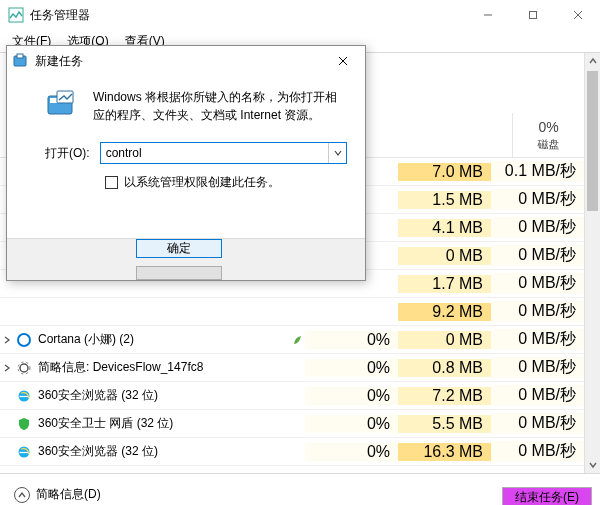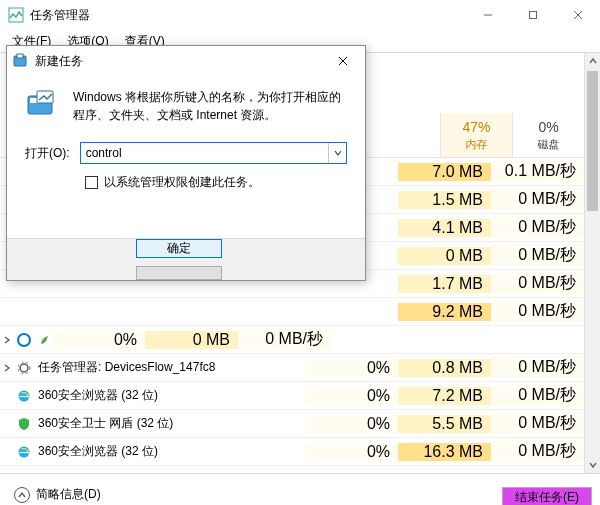--- a/index.html
+++ b/index.html
@@ -51,21 +51,21 @@
   
   .scrollbar { position: absolute; top: 0; right: 0; bottom: 0; width: 16px; background: #f0f0f0; border-left: 1px solid #e0e0e0; }
   .scrollbar .arrow { height: 16px; display: flex; align-items: center; justify-content: center; color: #666; }
   .scrollbar .thumb { position: absolute; left: 2px; right: 2px; top: 18px; height: 140px; background: #c1c1c1; }
 
   
   .rundlg { position: absolute; left: 6px; top: 45px; width: 360px; height: 236px; background: #fff; border: 1px solid #8c8c8c; box-shadow: 2px 2px 10px rgba(0,0,0,.25); z-index: 10; }
   .rundlg .dtitle { height: 30px; display: flex; align-items: center; padding: 0 6px; }
   .rundlg .dicon { width: 16px; height: 16px; margin-right: 6px; }
   .rundlg .dclose { width: 32px; height: 22px; display: flex; align-items: center; justify-content: center; }
-  .rundlg .body { padding: 12px 18px 0 18px; }
+  .rundlg .body { padding: 12px 18px 0 18px; margin-left: 20px; }
   .rundlg .body .desc { display: flex; gap: 14px; margin-bottom: 18px; }
   .rundlg .body .runicon { width: 34px; height: 34px; flex-shrink: 0; }
   .rundlg .body .desctext { line-height: 1.5; color: #000; }
   .rundlg .openrow { display: flex; align-items: center; gap: 10px; margin-bottom: 10px; }
   .rundlg .openrow label { white-space: nowrap; }
   .rundlg .openrow .combo { flex: 1; height: 22px; border: 1px solid #0078d7; display: flex; align-items: center; background: #fff; }
   .rundlg .openrow .combo input { border: none; outline: none; flex: 1; padding: 0 5px; height: 100%; font-size: 12px; }
   .rundlg .openrow .combo .drop { width: 18px; text-align: center; color: #444; border-left: 1px solid #ccc; height: 100%; display:flex;align-items:center;justify-content:center; }
   .rundlg .adminrow { padding-left: 60px; display: flex; align-items: center; gap: 6px; }
   .rundlg .adminrow .cb { width: 13px; height: 13px; border: 1px solid #333; }
@@ -108,24 +108,20 @@
   <div class="menuitem">文件(F)</div>
   <div class="menuitem">选项(O)</div>
   <div class="menuitem">查看(V)</div>
 </div>
 
 <div class="main">
   <div class="table-viewport">
 
     <div class="tbl-header">
       <div class="namecol"></div>
-      <div class="colhead memhead">
-        <div class="pct">47%</div>
-        <div class="lbl">内存</div>
-      </div>
       <div class="colhead">
         <div class="pct">0%</div>
         <div class="lbl">磁盘</div>
       </div>
     </div>
 
     <div class="rows" id="rows">
         <div class="row">
           <span class="expand"></span>
           <span class="procicon"></span>
@@ -178,20 +174,21 @@
           <span class="expand">
             <svg width="8" height="8">
               <path d="M2 1 L6 4 L2 7" fill="none" stroke="#555" stroke-width="1.3"></path>
             </svg>
           </span>
           <span class="procicon">
             <svg width="14" height="14">
               <circle cx="7" cy="7" r="6" fill="none" stroke="#0078d7" stroke-width="2"></circle>
             </svg>
           </span>
+          <span class="procname">Cortana (小娜) (2)</span>
           <span class="leaf">
             <svg width="10" height="10">
               <path d="M8 1 Q2 2 1 9 Q6 9 8 1" fill="#5fa845"></path>
             </svg>
           </span>
           <span class="cell cpu">0%</span>
           <span class="cell mem">0 MB</span>
           <span class="cell disk">0 MB/秒</span>
         </div>
         <div class="row">
@@ -199,21 +196,21 @@
             <svg width="8" height="8">
               <path d="M2 1 L6 4 L2 7" fill="none" stroke="#555" stroke-width="1.3"></path>
             </svg>
           </span>
           <span class="procicon">
             <svg width="14" height="14">
               <circle cx="7" cy="7" r="4" fill="none" stroke="#555" stroke-width="1.5"></circle>
               <circle cx="7" cy="7" r="6" fill="none" stroke="#555" stroke-width=".8" stroke-dasharray="2 3"></circle>
             </svg>
           </span>
-          <span class="procname">任务管理器: DevicesFlow_147fc8</span>
+          <span class="procname">简略信息: DevicesFlow_147fc8</span>
           <span class="cell cpu">0%</span>
           <span class="cell mem">0.8 MB</span>
           <span class="cell disk">0 MB/秒</span>
         </div>
         <div class="row">
           <span class="expand"></span>
           <span class="procicon">
             <svg width="14" height="14">
               <circle cx="7" cy="7" r="5.5" fill="#1eaeeb"></circle>
               <path d="M2.5 7.5 h9" stroke="#fff" stroke-width="1.2"></path>

